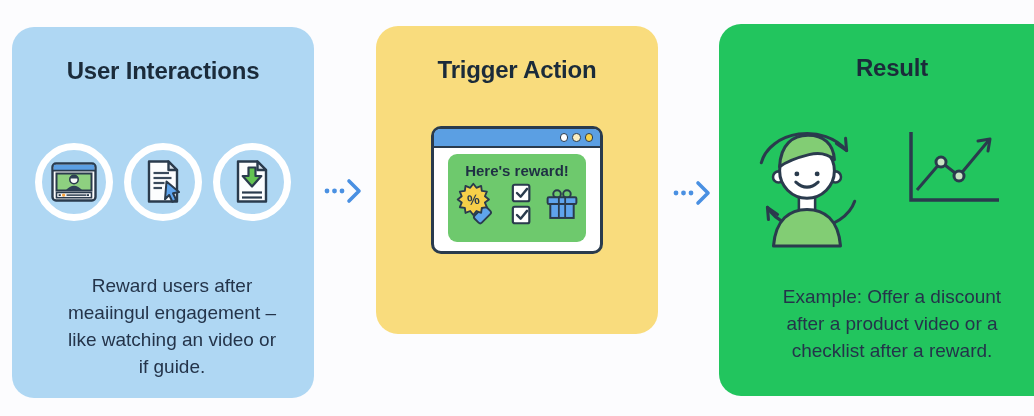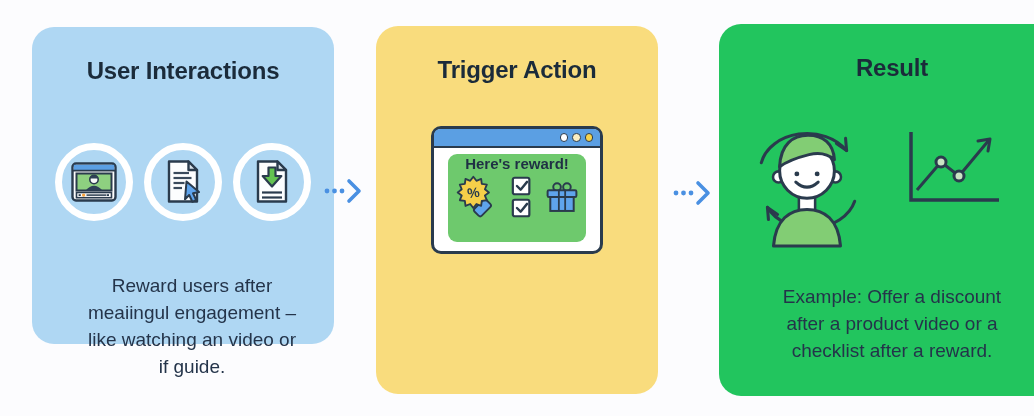--- a/index.html
+++ b/index.html
@@ -4,22 +4,22 @@
 <style>
   html,body { margin:0; padding:0; }
   body {
     width:1034px; height:416px;
     background:#FCFCFE;
     font-family:"Liberation Sans", sans-serif;
   }
   .stage { position:relative; width:1034px; height:416px; overflow:hidden; }
 
   .card { position:absolute; border-radius:22px; }
-  #card-user   { left:32px;  top:27px; width:302px; height:317px; background:#AFD7F3; }
-  #card-trigger{ left:376px; top:26px; width:282px; height:368px; background:#F9DC7D; }
+  #card-user   { left:12px;  top:27px; width:302px; height:371px; background:#AFD7F3; }
+  #card-trigger{ left:376px; top:26px; width:282px; height:308px; background:#F9DC7D; }
   #card-result { left:719px; top:24px; width:346px; height:372px; background:#22c55e; }
 
   .card-title {
     position:absolute; top:30px; left:0; width:100%;
     text-align:center; font-size:24px; font-weight:700;
     color:#1B2B3A; letter-spacing:-0.2px;
   }
   .card-body {
     position:absolute; left:0; width:100%;
     text-align:center; font-size:19px; line-height:1.42;
@@ -55,21 +55,21 @@
   .dot { width:8.5px; height:8.5px; box-sizing:border-box;
          border:1.8px solid #2A3B4D; border-radius:50%; }
   .dot-1 { background:#FFFFFF; }
   .dot-2 { background:#FBEFC3; }
   .dot-3 { background:#F7D34C; }
   .reward-panel {
     margin:6px auto 0; width:138px; height:88px;
     background:#6EC96D; border-radius:9px;
   }
   .reward-heading {
-    padding-top:1px; text-align:center;
+    padding-top:8px; text-align:center;
     font-size:15px; font-weight:700; color:#1F3044;
   }
   .reward-icons {
     display:flex; justify-content:center; align-items:center;
     gap:11px; margin-top:1px;
   }
 
   
   .avatar-illus { position:absolute; left:26px; top:88px; }
   .chart-illus  { position:absolute; left:164px; top:104px; width:140px; text-align:center; }

